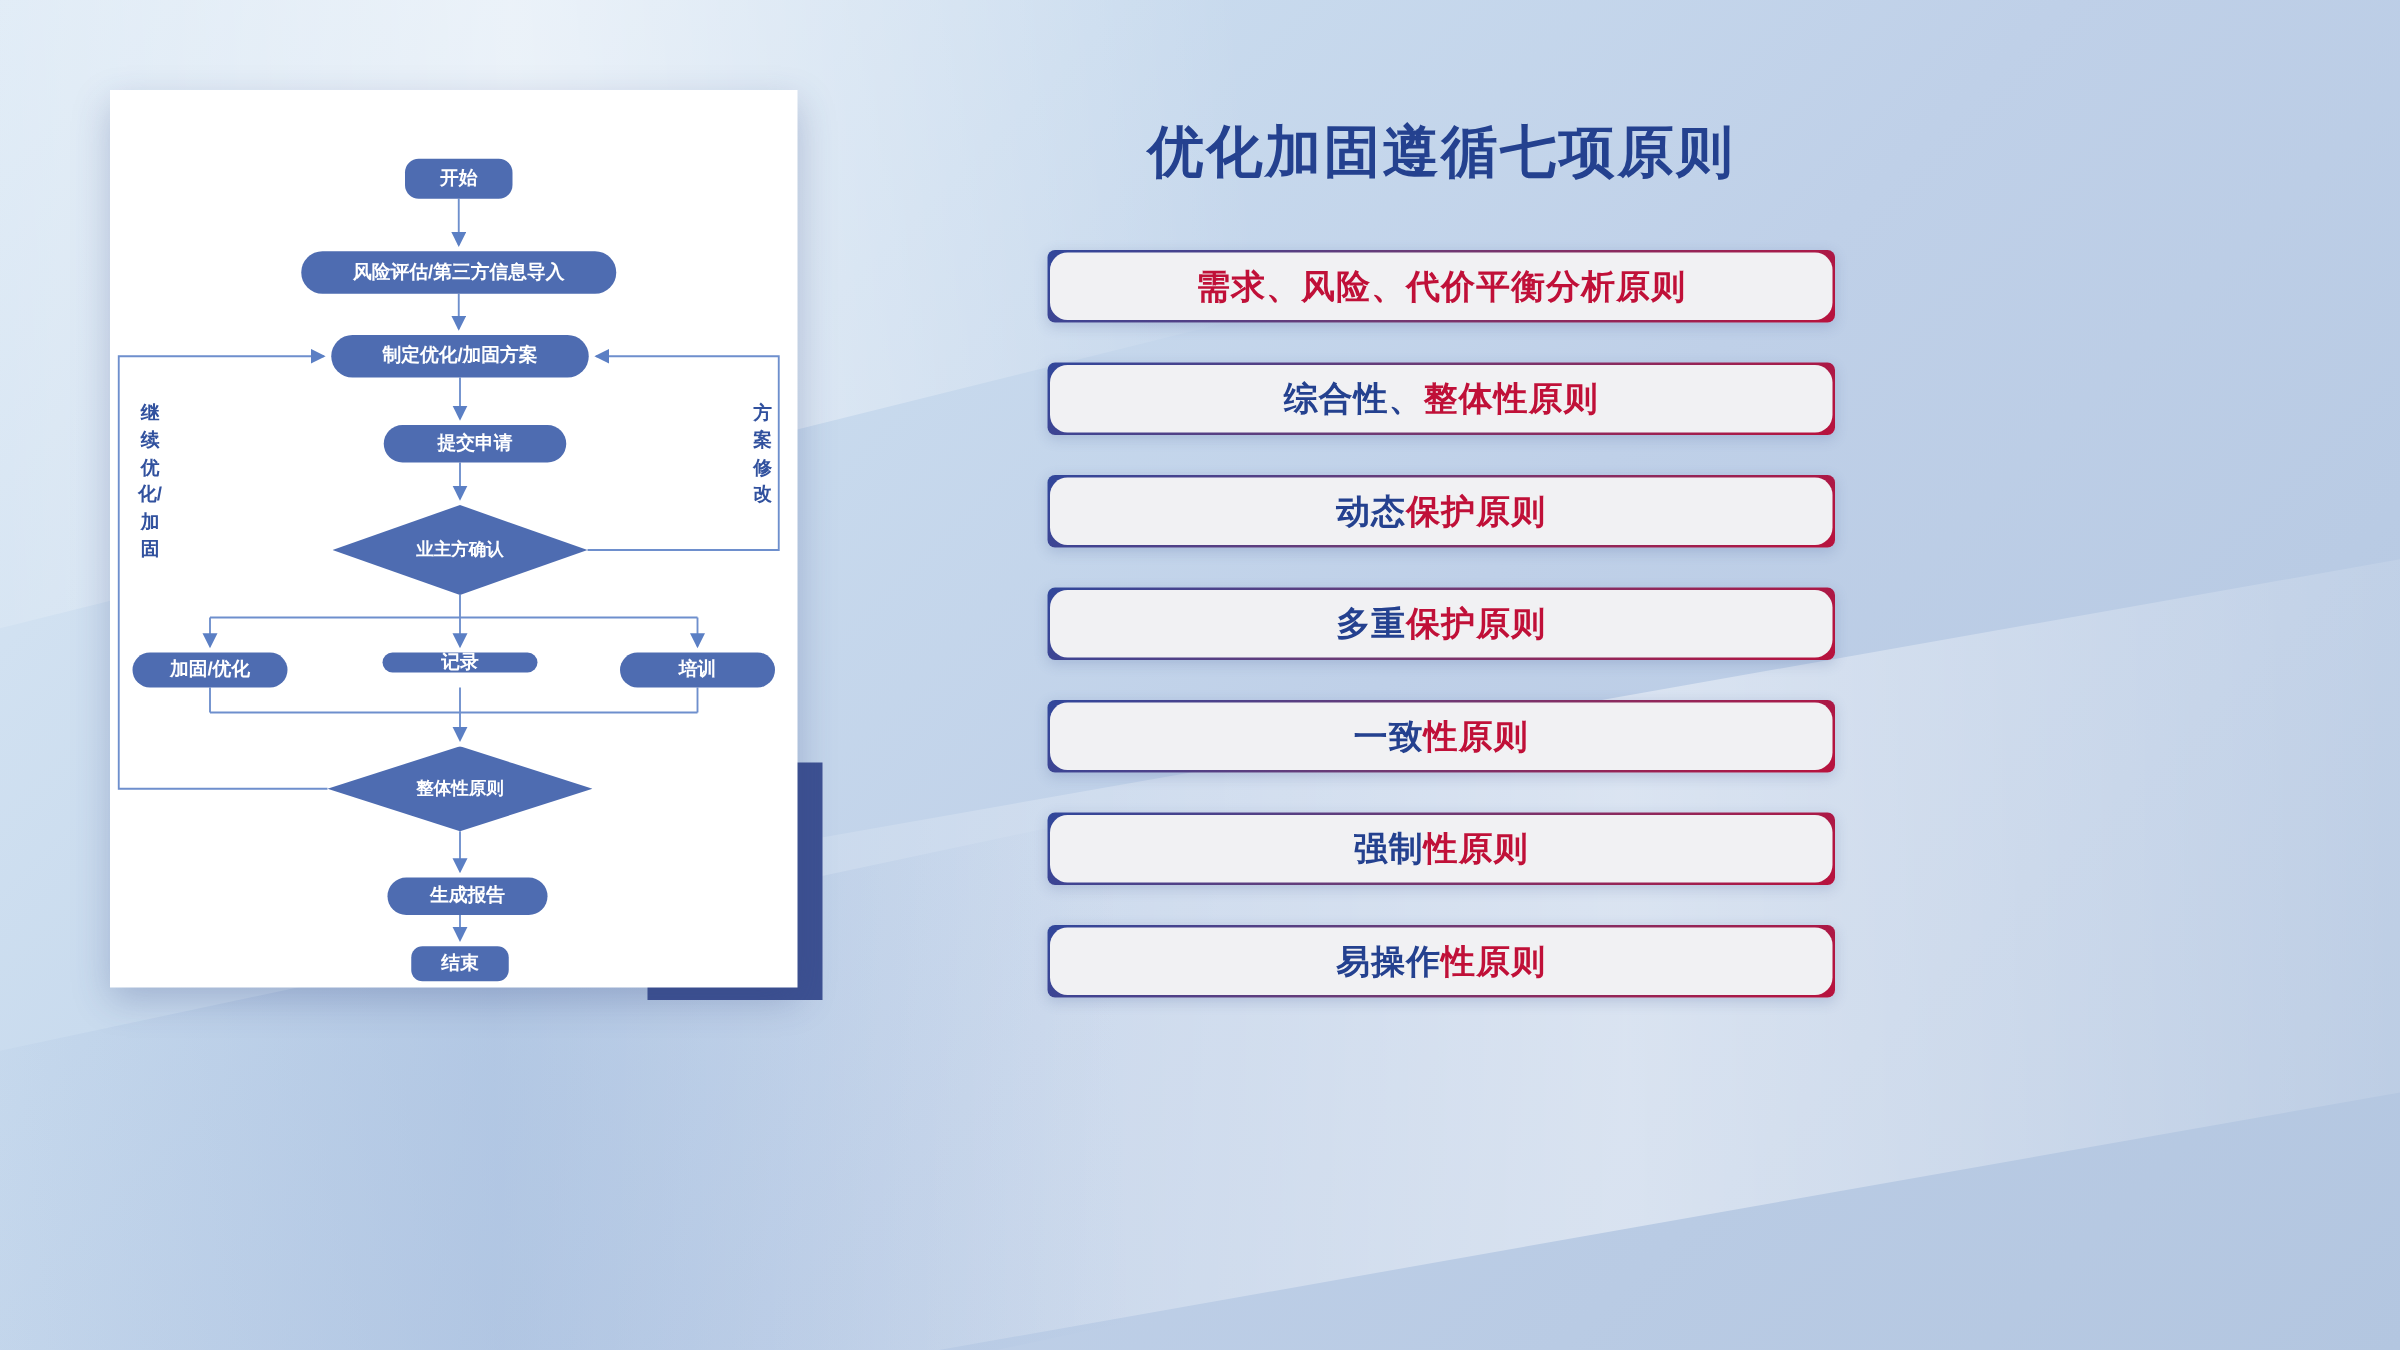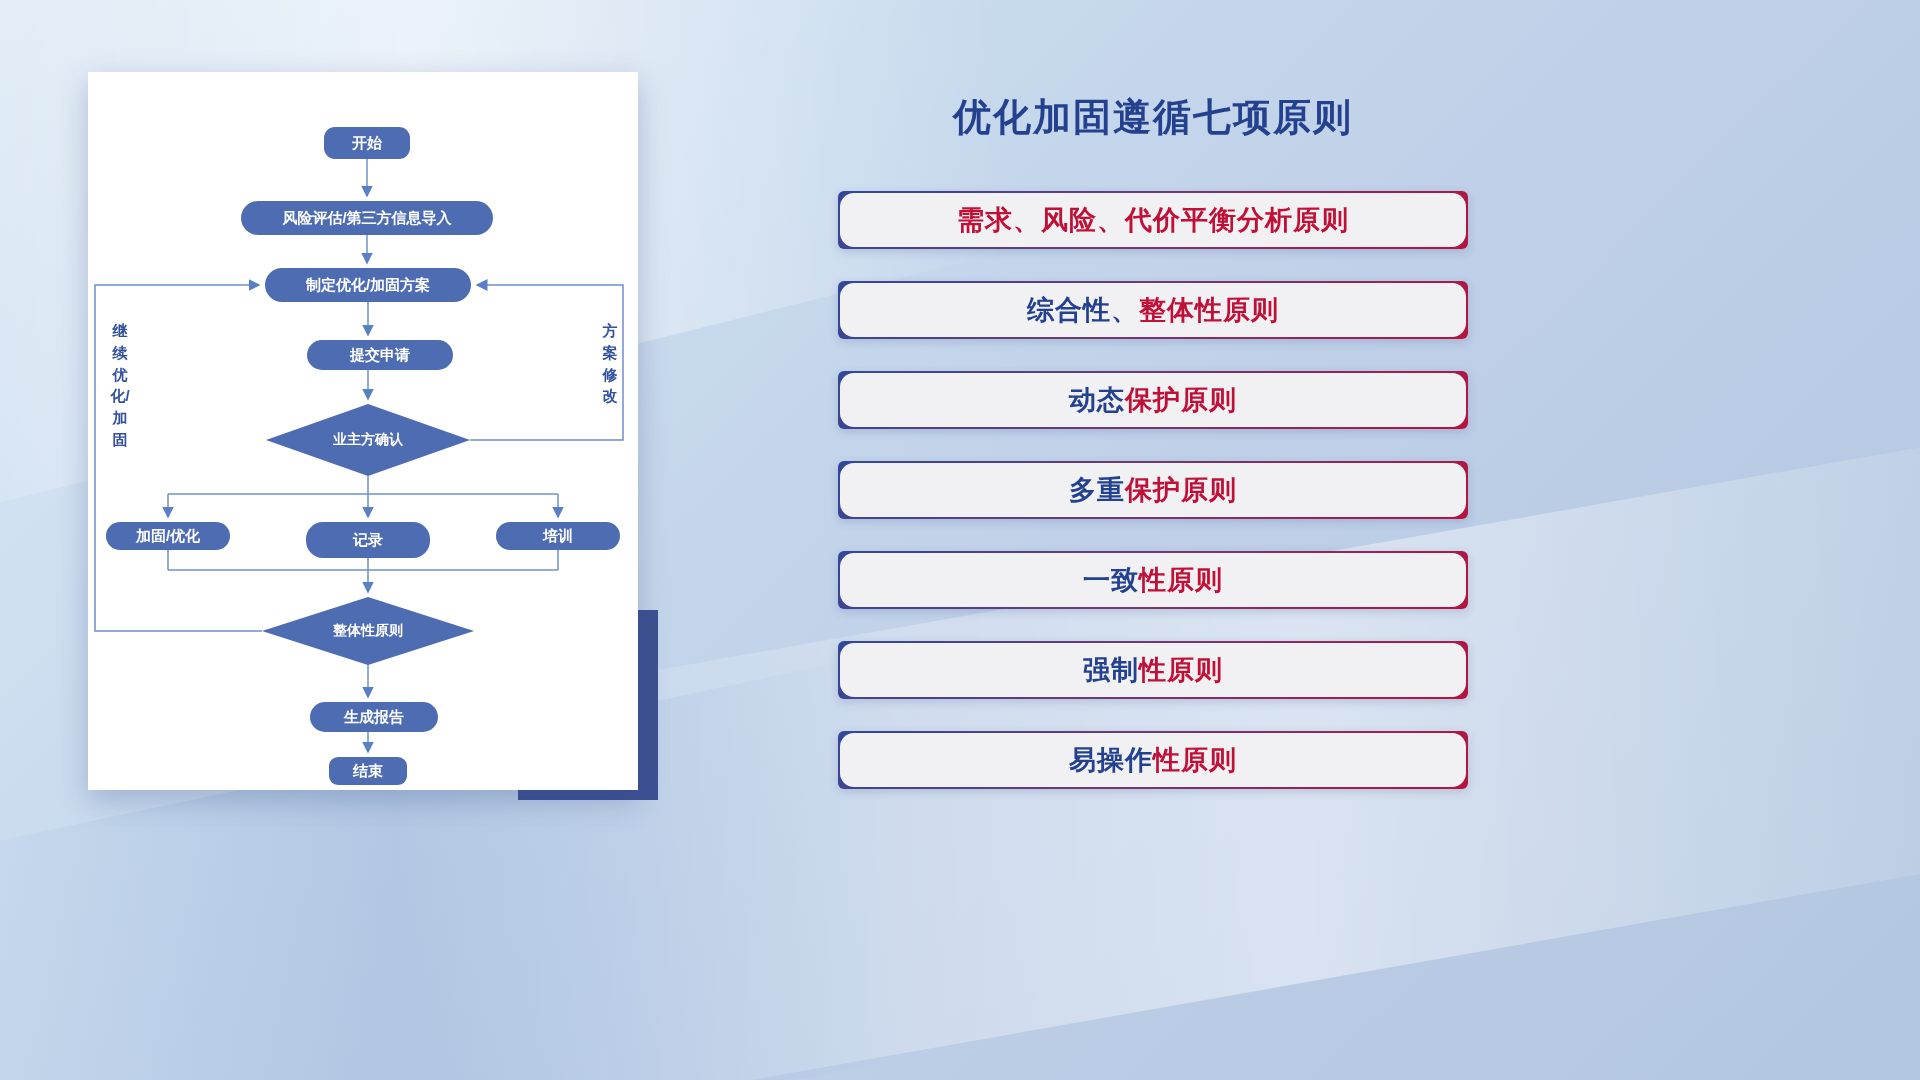--- a/index.html
+++ b/index.html
@@ -53,21 +53,21 @@
   }
   .node.diamond span { position:relative; z-index:1; font-size:14px; }
   .vlabel {
     position:absolute; width:22px; color:#31519e; font-weight:700; font-size:15px;
     line-height:1.45; word-break:break-all; text-align:center; z-index:3;
   }
 
   
   .principles { position:absolute; left:838px; top:92px; width:630px; z-index:2; }
   .principles h1 {
-    font-size:38px; font-weight:800; color:#24418f; text-align:center;
+    font-size:45px; font-weight:800; color:#24418f; text-align:center;
     letter-spacing:2px; margin-bottom:48px;
   }
   .pill {
     height:58px; margin-bottom:32px; border-radius:6px; padding:2px;
     background:linear-gradient(135deg,#31479b 0%, #6d3a74 45%, #b8123d 100%);
     box-shadow:0 3px 10px rgba(70,90,150,.22);
   }
   .pill-inner {
     width:100%; height:100%; border-radius:14px; background:#f1f1f3;
     display:flex; align-items:center; justify-content:center;
@@ -124,21 +124,21 @@
 
     <div class="node rect" style="left:219px;top:268px;width:146px;height:30px">提交申请</div>
 
     <div class="node diamond" style="left:178px;top:332px;width:204px;height:72px">
       <div class="dshape"></div>
       <span>业主方确认</span>
     </div>
 
     <div class="node rect" style="left:18px;top:450px;width:124px;height:28px">加固/优化</div>
 
-    <div class="node rect" style="left:218px;top:450px;width:124px;height:36px">记录</div>
+    <div class="node rect" style="left:218px;top:450px;width:124px;height:16px">记录</div>
 
     <div class="node rect" style="left:408px;top:450px;width:124px;height:28px">培训</div>
 
     <div class="node diamond" style="left:174px;top:525px;width:212px;height:68px">
       <div class="dshape"></div>
       <span>整体性原则</span>
     </div>
 
     <div class="node rect" style="left:222px;top:630px;width:128px;height:30px">生成报告</div>
 

